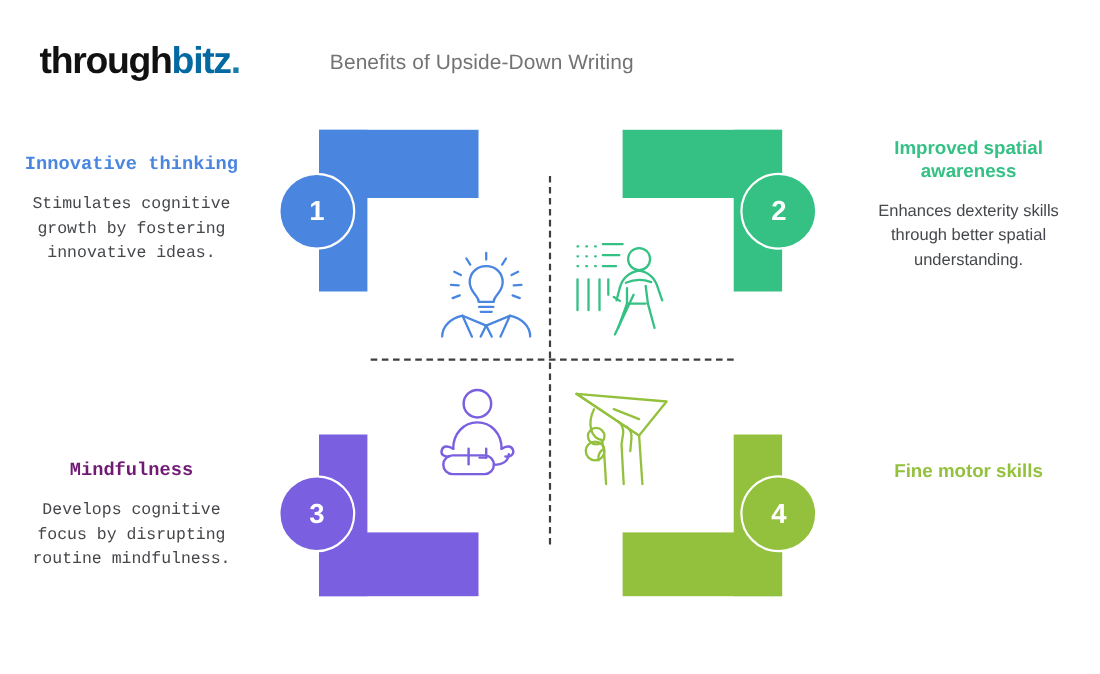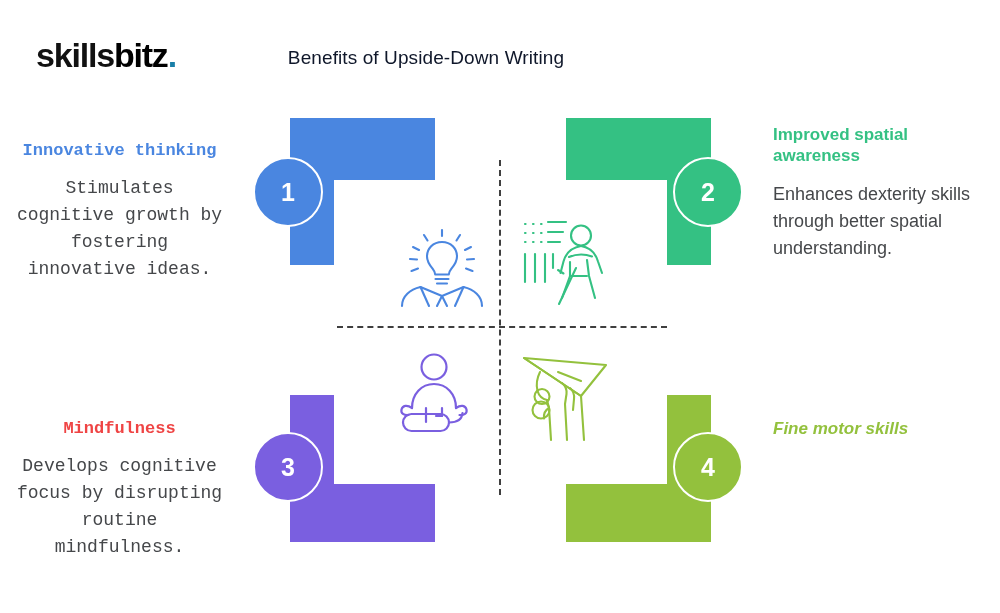--- a/index.html
+++ b/index.html
@@ -24,32 +24,32 @@
     position: absolute;
     left: 36px;
     top: 38px;
     font-size: 34px;
     font-weight: bold;
     letter-spacing: -1.2px;
     line-height: 1;
     white-space: nowrap;
   }
   #brand-logo .lg-a { color: #111111; }
-  #brand-logo .lg-b { color: #000000; }
+  #brand-logo .lg-b { color: #0369a1; }
   #brand-logo .lg-c { color: #1a7fa8; }
 
   
   #page-title {
     position: absolute;
-    left: 0;
+    left: 12px;
     top: 47px;
     width: 852px;
     text-align: center;
     font-size: 19px;
-    color: #0f172a;
+    color: #737373;
     letter-spacing: 0.1px;
   }
 
   
   .divider-h {
     position: absolute;
     left: 337px;
     top: 326px;
     width: 330px;
     height: 0;
@@ -99,57 +99,57 @@
     box-sizing: border-box;
   }
   #badge-1 { left: 253px; top: 157px; background: #4a86e0; }
   #badge-2 { left: 673px; top: 157px; background: #34c183; }
   #badge-3 { left: 253px; top: 432px; background: #7a5fe0; }
   #badge-4 { left: 673px; top: 432px; background: #93c13d; }
 
   
   .panel { position: absolute; width: 215px; }
   .panel.right-align { text-align: center; font-family: Liberation Mono, monospace; }
-  .panel.left-align  { text-align: left; }
+  .panel.left-align  { text-align: center; }
   .panel h3 {
     margin: 0 0 14px 0;
     font-size: 17px;
     font-weight: bold;
     line-height: 1.25;
   }
   .panel p {
     margin: 0;
-    font-size: 18px;
+    font-size: 15px;
     line-height: 1.5;
     color: #45474a;
   }
   #panel-1 { left: 12px;  top: 140px; }
   #panel-2 { left: 773px; top: 124px; }
   #panel-3 { left: 12px;  top: 418px; }
-  #panel-4 { left: 773px; top: 418px; font-style: italic; }
+  #panel-4 { left: 773px; top: 418px; }
 
   #panel-1 h3 { color: #4a86e0; }
   #panel-2 h3 { color: #34c183; }
-  #panel-3 h3 { color: #ef4444; }
+  #panel-3 h3 { color: #701a75; }
   #panel-4 h3 { color: #93c13d; }
 
   
   .icon-wrap { position: absolute; }
   #icon-1 { left: 396px; top: 226px; }
   #icon-2 { left: 522px; top: 218px; }
   #icon-3 { left: 396px; top: 352px; }
   #icon-4 { left: 518px; top: 352px; }
 </style>
 </head>
 <body>
 
 <div id="infographic">
 
   <div id="brand-logo">
-    <span class="lg-a">skills</span><span class="lg-b">bitz</span><span class="lg-c">.</span>
+    <span class="lg-a">through</span><span class="lg-b">bitz</span><span class="lg-c">.</span>
   </div>
 
   <div id="page-title">Benefits of Upside-Down Writing</div>
 
   <div class="divider-h"></div>
   <div class="divider-v"></div>
 
   <div class="block" id="block-1-bar"></div>
   <div class="block" id="block-1-leg"></div>
   <div class="badge" id="badge-1">1</div>

